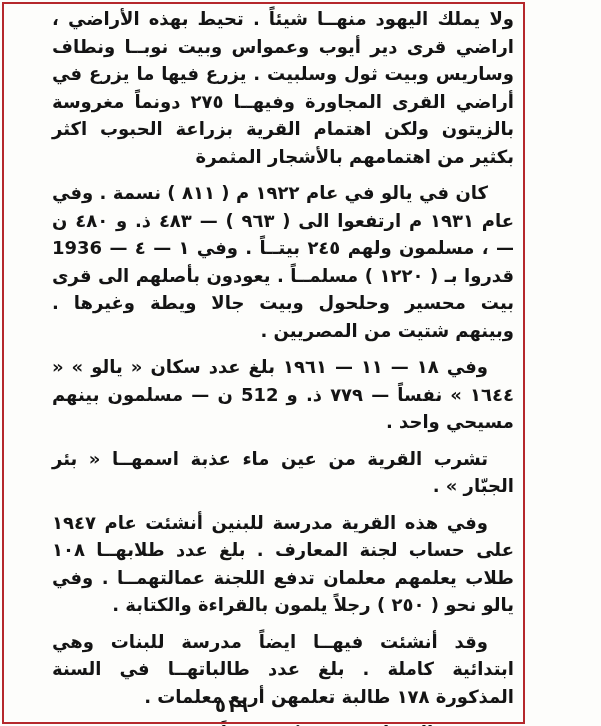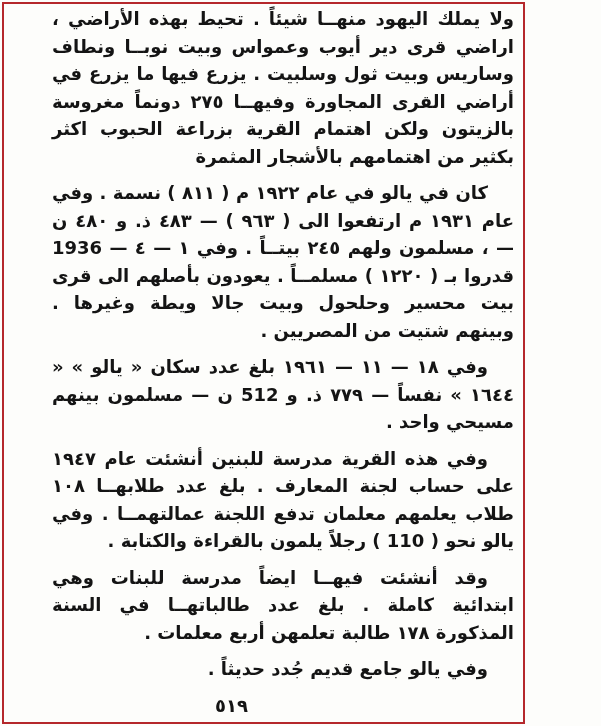--- a/index.html
+++ b/index.html
@@ -73,22 +73,23 @@
 
   <div class="border-frame"></div>
 
   <div class="text-block" dir="rtl">
     <p class="para flush">ولا يملك اليهود منهــا شيئاً . تحيط بهذه الأراضي ، اراضي قرى دير أيوب وعمواس وبيت نوبــا ونطاف وساريس وبيت ثول وسلبيت . يزرع فيها ما يزرع في أراضي القرى المجاورة وفيهــا ٢٧٥ دونماً مغروسة بالزيتون ولكن اهتمام القرية بزراعة الحبوب اكثر بكثير من اهتمامهم بالأشجار المثمرة</p>
 
     <p class="para">كان في يالو في عام ١٩٢٢ م ( ٨١١ ) نسمة . وفي عام ١٩٣١ م ارتفعوا الى ( ٩٦٣ ) — ٤٨٣ ذ. و ٤٨٠ ن — ، مسلمون ولهم ٢٤٥ بيتــاً . وفي ١ — ٤ — 1936 قدروا بـ ( ١٢٢٠ ) مسلمــاً . يعودون بأصلهم الى قرى بيت محسير وحلحول وبيت جالا ويطة وغيرها . وبينهم شتيت من المصريين .</p>
 
     <p class="para">وفي ١٨ — ١١ — ١٩٦١ بلغ عدد سكان « يالو » « ١٦٤٤ » نفساً — ٧٧٩ ذ. و 512 ن — مسلمون بينهم مسيحي واحد .</p>
 
+    <p class="para">تشرب القرية من عين ماء عذبة اسمهــا « بئر الجبّار » .</p>
 
-    <p class="para">وفي هذه القرية مدرسة للبنين أنشئت عام ١٩٤٧ على حساب لجنة المعارف . بلغ عدد طلابهــا ١٠٨ طلاب يعلمهم معلمان تدفع اللجنة عمالتهمــا . وفي يالو نحو ( 110 ) رجلاً يلمون بالقراءة والكتابة .</p>
+    <p class="para">وفي هذه القرية مدرسة للبنين أنشئت عام ١٩٤٧ على حساب لجنة المعارف . بلغ عدد طلابهــا ١٠٨ طلاب يعلمهم معلمان تدفع اللجنة عمالتهمــا . وفي يالو نحو ( ٢٥٠ ) رجلاً يلمون بالقراءة والكتابة .</p>
 
 
     <p class="para">وقد أنشئت فيهــا ايضاً مدرسة للبنات وهي ابتدائية كاملة . بلغ عدد طالباتهــا في السنة المذكورة ١٧٨ طالبة تعلمهن أربع معلمات .</p>
 
     <p class="para">وفي يالو جامع قديم جُدد حديثاً .</p>
 
   </div>
 
   <div class="page-number">٥١٩</div>
 

